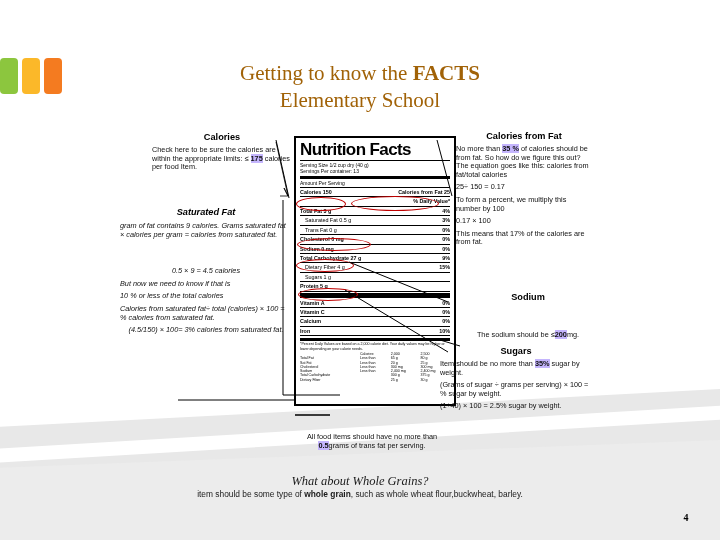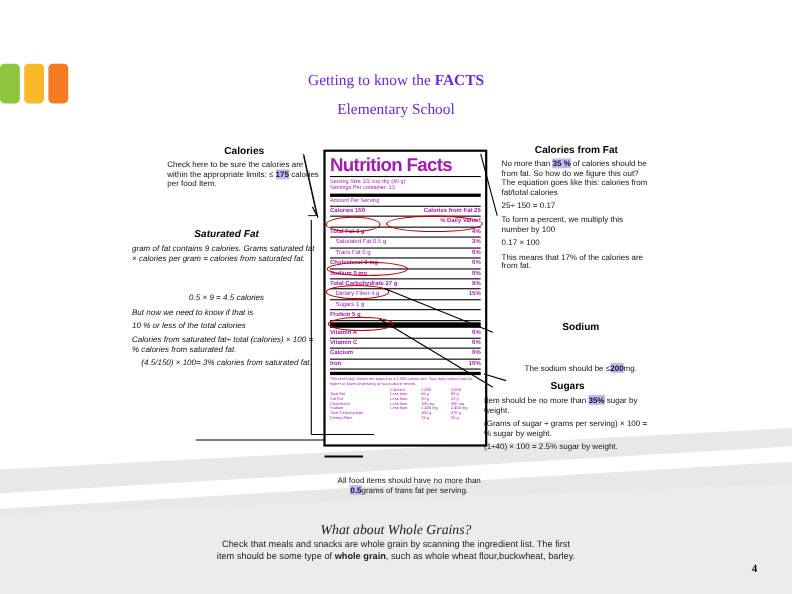--- a/index.html
+++ b/index.html
@@ -31,40 +31,40 @@
   .logo{position:absolute;left:0px;top:58px;display:flex;gap:4px;}
   .logo .bar{width:18px;height:36px;border-radius:4px;}
   .logo .bar.b1{background:#8cc63e;}
   .logo .bar.b2{background:#fbb829;}
   .logo .bar.b3{background:#f47b20;}
 
   
   .title{
     position:absolute;left:0;top:60px;width:720px;text-align:center;
     font-family:"Liberation Serif", serif;
-    font-size:14px;line-height:27px;color:#6d28d9;
+    font-size:21px;line-height:27px;color:#a16207;
   }
   .title .b{font-weight:bold;}
 
   
   .ann{position:absolute;color:#111;font-size:7.3px;line-height:8.6px;}
   .ann-h{
     font-weight:bold;font-size:9.2px;line-height:11px;text-align:center;
     margin-bottom:3px;color:#000;
   }
   .hl{background:#c4b5fd;font-weight:bold;}
   .b{font-weight:bold;}
   .ctr{text-align:center;margin-top:28px;}
   .gap{margin-top:4px;}
 
   
   .nfl{
-    position:absolute;left:294px;top:136px;width:149px;height:270px;
+    position:absolute;left:294px;top:136px;width:162px;height:270px;
     background:#fff;border:2px solid #000;box-sizing:border-box;
-    padding:3px 4px;color:#a21caf;
+    padding:3px 4px;color:#000000;
     font-family:"Liberation Sans", sans-serif;
   }
   .nfl .nf-title{
     font-size:17px;font-weight:bold;line-height:18px;letter-spacing:-0.6px;
     margin:0 0 1px 0;
   }
   .rule-thin{border-top:1px solid #000;margin:1px 0;}
   .rule-med{border-top:3px solid #000;margin:1.5px 0;}
   .rule-thick{border-top:5px solid #000;margin:1.5px 0;}
   .nf-sm{font-size:5.0px;line-height:6.0px;}
@@ -309,18 +309,17 @@
     <div class="gap">(Grams of sugar ÷ grams per serving) × 100 = % sugar by weight.</div>
     <div class="gap">(1÷40) × 100 = 2.5% sugar by weight.</div>
   </div>
 
   <div class="ann" style="left:298px;top:405px;width:148px;">
     <div class="ctr"><span>All food items should have no more than </span><span class="hl">0.5</span><span>grams of trans fat per serving.</span></div>
   </div>
 
   <div class="footer-h">What about Whole Grains?</div>
   <div class="footer-b">
-    <div>Check that meals and snacks are whole grain by scanning the ingredient list. The first</div>
     <div><span>item should be some type of  </span><span class="b">whole grain</span><span>, such as whole wheat flour,buckwheat, barley.</span></div>
   </div>
 
   <div class="pagenum">4</div>
 </div>
 
 </body></html>

